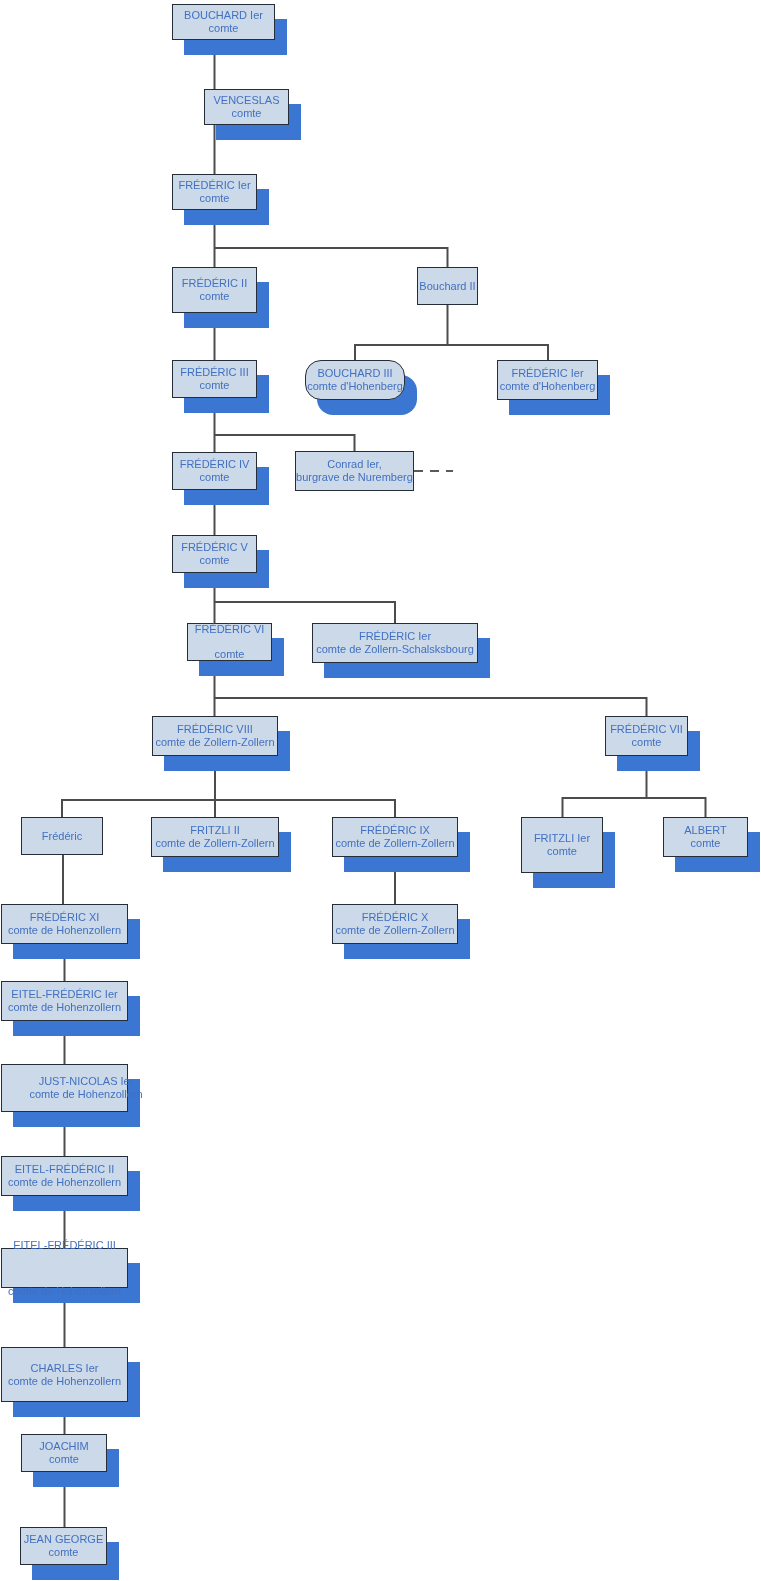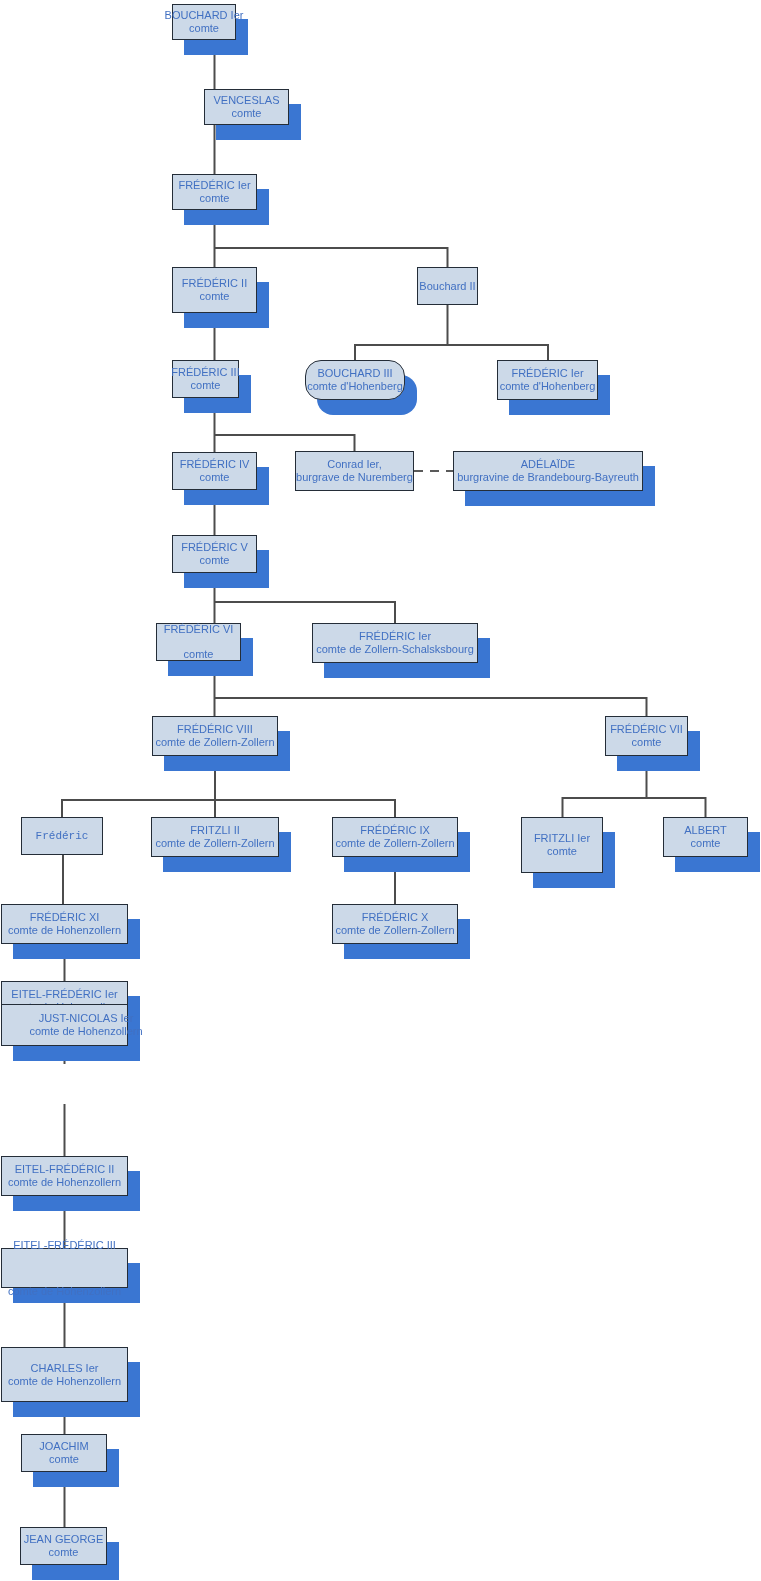--- a/index.html
+++ b/index.html
@@ -55,21 +55,21 @@
       <path d="M64.5 1021 V1064"></path>
       <path d="M64.5 1104 V1156"></path>
       <path d="M64.5 1196 V1248"></path>
       <path d="M64.5 1288 V1347"></path>
       <path d="M64.5 1387 V1434"></path>
       <path d="M64.5 1472 V1527"></path>
     </g>
     <path d="M414 471 H453" fill="none" stroke="var(--dashed-line,#5a5a5a)" stroke-width="2" stroke-dasharray="9,7"></path>
   </svg>
 
-  <div class="node shadow" style="left:172px;top:4px;width:64px;height:36px;">
+  <div class="node shadow" style="left:172px;top:4px;width:103px;height:36px;">
     <span>BOUCHARD Ier</span>
     <span>comte</span>
   </div>
 
   <div class="node shadow" style="left:172px;top:89px;width:85px;height:36px;margin-left:32px;">
     <span>VENCESLAS</span>
     <span>comte</span>
   </div>
 
   <div class="node shadow" style="left:172px;top:174px;width:85px;height:36px;">
@@ -79,21 +79,21 @@
 
   <div class="node shadow" style="left:172px;top:267px;width:85px;height:46px;">
     <span>FRÉDÉRIC II</span>
     <span>comte</span>
   </div>
 
   <div class="node" style="left:417px;top:267px;width:61px;height:38px;">
     <span>Bouchard II</span>
   </div>
 
-  <div class="node shadow" style="left:172px;top:360px;width:67px;height:38px;">
+  <div class="node shadow" style="left:172px;top:360px;width:85px;height:38px;">
     <span>FRÉDÉRIC III</span>
     <span>comte</span>
   </div>
 
   <div class="node shadow" style="left:305px;top:360px;width:100px;height:40px;border-radius:16px;">
     <span>BOUCHARD III</span>
     <span>comte d'Hohenberg</span>
   </div>
 
   <div class="node shadow" style="left:497px;top:360px;width:101px;height:40px;">
@@ -104,51 +104,47 @@
   <div class="node shadow" style="left:172px;top:452px;width:85px;height:38px;">
     <span>FRÉDÉRIC IV</span>
     <span>comte</span>
   </div>
 
   <div class="node" style="left:295px;top:451px;width:119px;height:40px;">
     <span>Conrad Ier,</span>
     <span>burgrave de Nuremberg</span>
   </div>
 
-  <div class="node shadow" style="left:453px;top:451px;width:190px;height:40px;">
-    <span>ADÉLAÏDE</span>
-    <span>burgravine de Brandebourg-Bayreuth</span>
-  </div>
 
   <div class="node shadow" style="left:172px;top:535px;width:85px;height:38px;">
     <span>FRÉDÉRIC V</span>
     <span>comte</span>
   </div>
 
-  <div class="node shadow" style="left:156px;top:623px;width:85px;height:38px;gap:12px;">
+  <div class="node shadow" style="left:187px;top:623px;width:85px;height:38px;gap:12px;">
     <span>FRÉDÉRIC VI</span>
     <span>comte</span>
   </div>
 
   <div class="node shadow" style="left:312px;top:623px;width:166px;height:40px;">
     <span>FRÉDÉRIC Ier</span>
     <span>comte de Zollern-Schalsksbourg</span>
   </div>
 
   <div class="node shadow" style="left:152px;top:716px;width:126px;height:40px;">
     <span>FRÉDÉRIC VIII</span>
     <span>comte de Zollern-Zollern</span>
   </div>
 
   <div class="node shadow" style="left:605px;top:716px;width:83px;height:40px;">
     <span>FRÉDÉRIC VII</span>
     <span>comte</span>
   </div>
 
-  <div class="node" style="left:21px;top:817px;width:82px;height:38px;font-family:Liberation Mono, monospace;">
+  <div class="node" style="left:21px;top:817px;width:82px;height:38px;">
     <span>Frédéric</span>
   </div>
 
   <div class="node shadow" style="left:151px;top:817px;width:128px;height:40px;">
     <span>FRITZLI II</span>
     <span>comte de Zollern-Zollern</span>
   </div>
 
   <div class="node shadow" style="left:332px;top:817px;width:126px;height:40px;">
     <span>FRÉDÉRIC IX</span>
@@ -173,21 +169,21 @@
   <div class="node shadow" style="left:332px;top:904px;width:126px;height:40px;">
     <span>FRÉDÉRIC X</span>
     <span>comte de Zollern-Zollern</span>
   </div>
 
   <div class="node shadow" style="left:1px;top:981px;width:127px;height:40px;">
     <span>EITEL-FRÉDÉRIC Ier</span>
     <span>comte de Hohenzollern</span>
   </div>
 
-  <div class="node shadow" style="left:1px;top:1004px;width:127px;height:42px;padding-left:43px;">
+  <div class="node shadow" style="left:1px;top:1064px;width:127px;height:48px;padding-left:43px;">
     <span>JUST-NICOLAS Ier</span>
     <span>comte de Hohenzollern</span>
   </div>
 
   <div class="node shadow" style="left:1px;top:1156px;width:127px;height:40px;">
     <span>EITEL-FRÉDÉRIC II</span>
     <span>comte de Hohenzollern</span>
   </div>
 
   <div class="node shadow" style="left:1px;top:1248px;width:127px;height:40px;gap:33px;">

